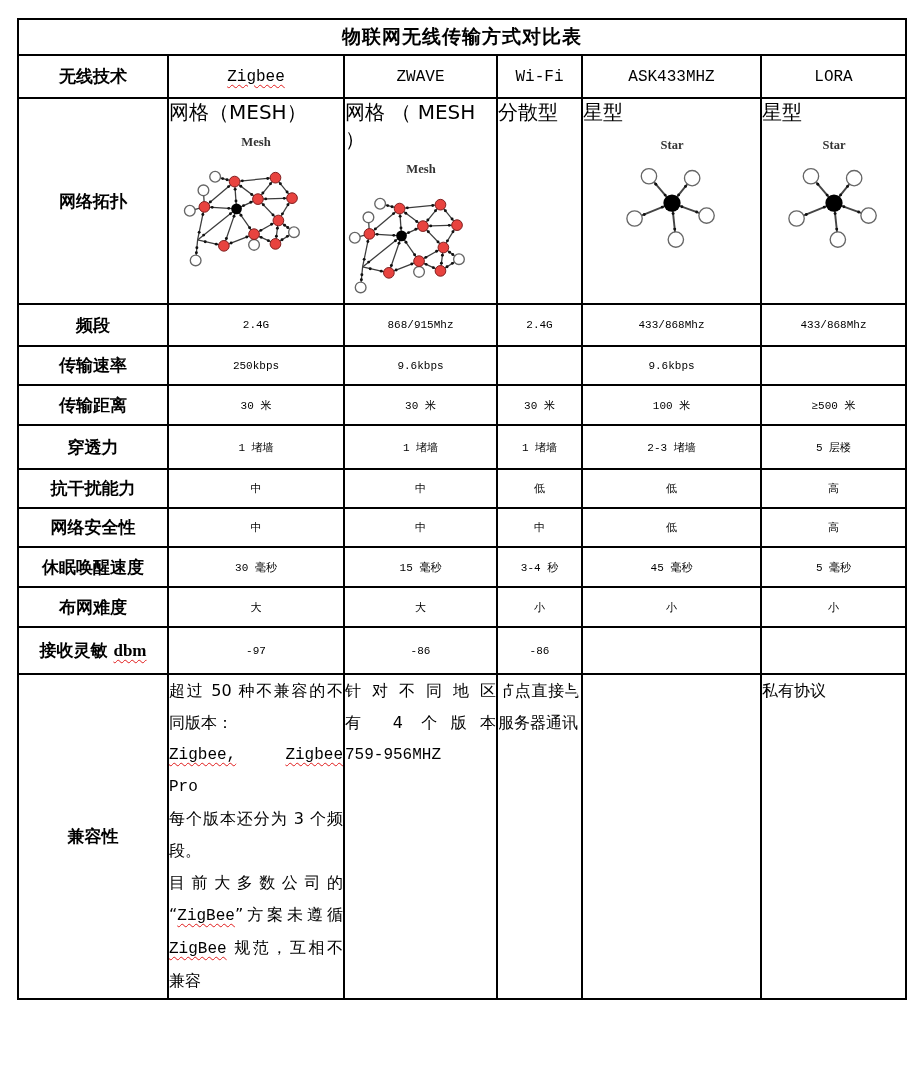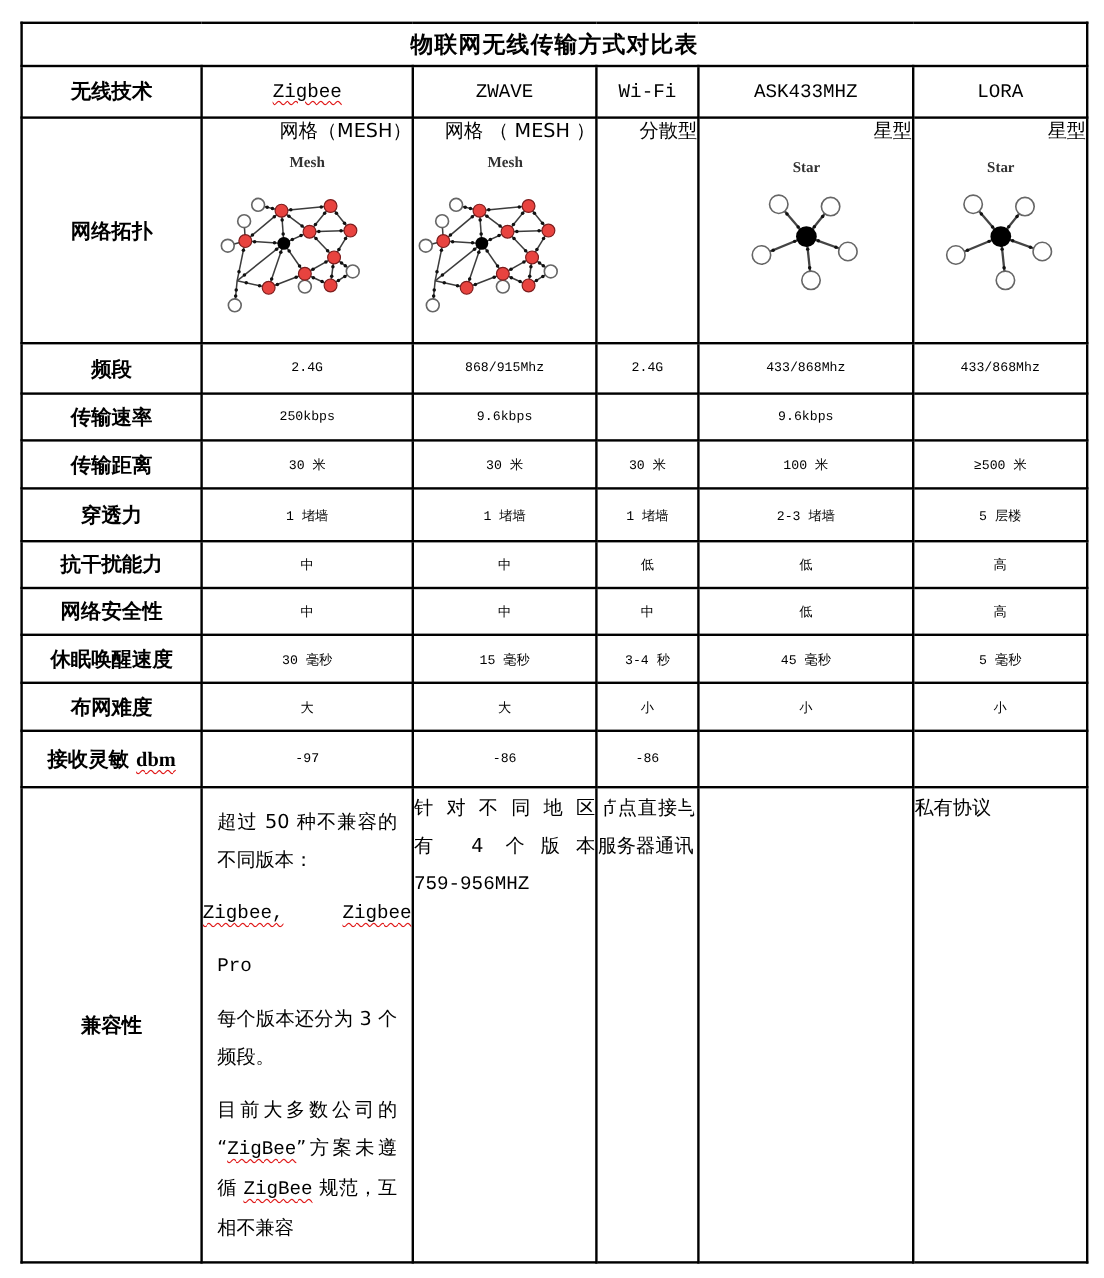--- a/index.html
+++ b/index.html
@@ -45,30 +45,30 @@
   }
 
   .sq {
     text-decoration-line:underline;
     text-decoration-style:wavy;
     text-decoration-color:#e01b1b;
     text-decoration-thickness:1px;
     text-underline-offset:3px;
   }
 
-  .topo-cell { vertical-align:top; text-align:right; padding:6px 8px 2px 8px; font-size:16px; }
+  .topo-cell { vertical-align:top; text-align:left; padding:6px 8px 2px 8px; font-size:20px; }
   .topo-type { margin:0 0 2px 0; }
   .mesh-svg { display:block; margin:4px auto 0 auto; width:146px; height:146px; }
   .star-svg { display:block; margin:8px auto 0 auto; width:112px; height:120px; }
 
   .compat-cell {
     vertical-align:top; text-align:justify; text-justify:inter-ideograph;
     font-size:16px; line-height:32px; padding:7px 12px;
   }
-  .compat-cell p.cpara { margin:12px; }
+  .compat-cell p.cpara { margin:0; }
   .vrow { display:flex; justify-content:space-between; }
   .cline { }
   .jline { text-align:justify; text-align-last:justify; }
   .wifi-compat { padding:7px 10px;border-radius:31px; }
 
   .net-caption {
     font-family:"Liberation Serif","DejaVu Serif",serif;
     font-weight:bold; font-size:13px; fill:#333; text-anchor:middle;
   }
   .net line { stroke:#3c3c3c; stroke-width:1.3; }

